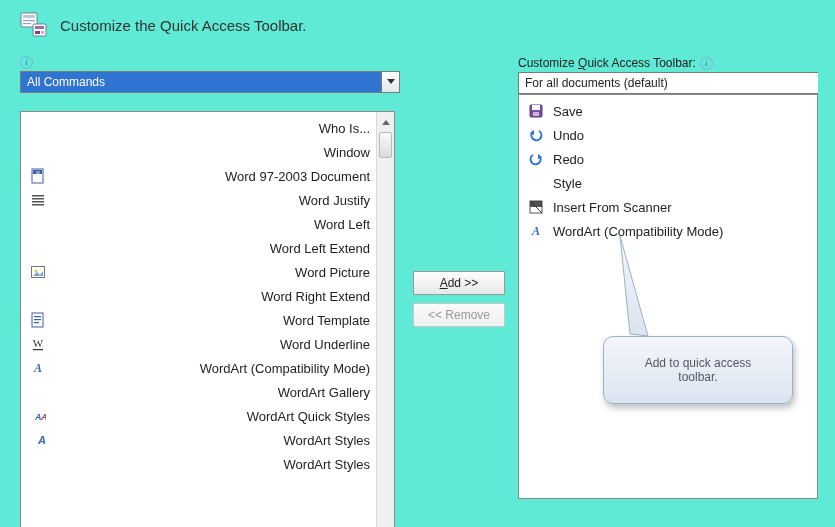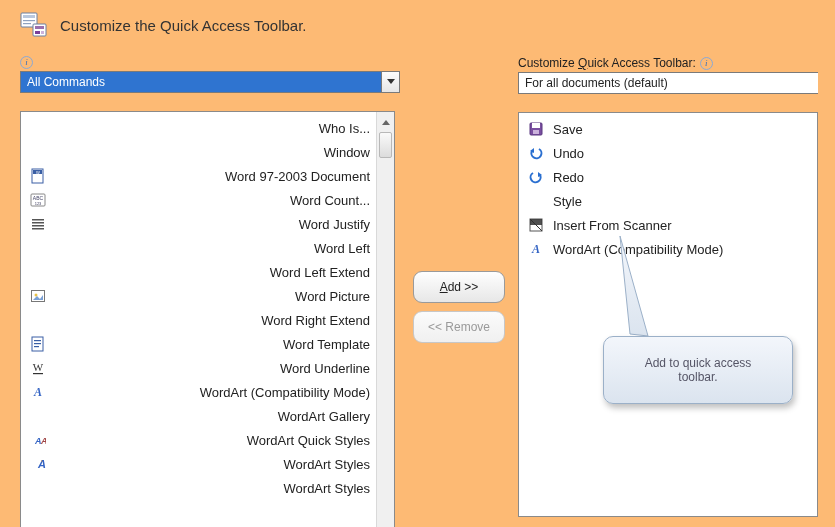--- a/index.html
+++ b/index.html
@@ -8,21 +8,21 @@
     font-family: "Segoe UI", Tahoma, sans-serif;
     font-size: 12px;
     color: #222;
     background: #fff;
   }
   .page {
     width: 835px;
     height: 527px;
     position: relative;
     padding: 12px 0 0 20px;
-    background: #fdba74;
+    background: #5eead4;
   }
   .header {
     display: flex;
     align-items: center;
     gap: 12px;
     margin-bottom: 18px;
   }
   .header .title {
     font-size: 15px;
     color: #333;
@@ -69,21 +69,20 @@
     margin-top: 18px;
     border: 1px solid #8a8a8a;
     height: 483px;
     width: 375px;
     overflow: hidden;
     position: relative;
     background: #fff;
     text-align: right;
   }
   .listbox-right {
-    margin-top: 18px;
     border: 1px solid #8a8a8a;
     height: 405px;
     width: 300px;
     background: #fff;
     padding: 4px 0;
   }
   .scroll {
     position: absolute; right: 0; top: 0; bottom: 0; width: 18px;
     background: #f0f0f0; border-left: 1px solid #d9d9d9;
     display: flex; flex-direction: column; justify-content: space-between;
@@ -104,22 +103,22 @@
   .items { padding: 4px 0; }
   .item {
     display: flex; align-items: center; gap: 8px;
     height: 24px; padding: 0 6px 0 8px;
     font-size: 13px;
   }
   .item .ic { width: 18px; height: 16px; display:flex; align-items:center; justify-content:center; flex-shrink:0;}
   .item .txt { flex: 1; white-space: nowrap; }
   .item .sub { width: 10px; color: #2a5fa0; font-size: 10px;}
   .btn {
-    min-width: 92px; height: 32px;
-    border: 1px solid #9a9a9a; border-radius: 9px;
+    min-width: 92px; height: 24px;
+    border: 1px solid #9a9a9a; border-radius: 1px;
     background: linear-gradient(#fefefe,#e7e7e7);
     font-size: 12px; color: #222;
     display:flex; align-items:center; justify-content:center;
     cursor: default;
   }
   .btn.disabled { color: #9a9a9a; border-color:#c7c7c7; background: linear-gradient(#fbfbfb,#f0f0f0);}
   .callout {
     position: absolute;
     left: 85px; top: 280px;
     width: 190px; height: 68px;
@@ -186,31 +185,20 @@
             </div>
             <div class="item">
               <span class="ic">
                 <svg width="16" height="16" viewBox="0 0 16 16">
                   <rect x="2" y="1" width="11" height="14" fill="#fff" stroke="#3a5fa5"></rect>
                   <rect x="3" y="2" width="9" height="4" fill="#3a5fa5"></rect>
                   <text x="8" y="6" font-size="4" fill="#fff" text-anchor="middle">W</text>
                 </svg>
               </span>
               <span class="txt">Word 97-2003 Document</span>
-              <span class="sub"></span>
-            </div>
-            <div class="item">
-              <span class="ic">
-                <svg width="16" height="16" viewBox="0 0 16 16">
-                  <rect x="1" y="2" width="14" height="12" rx="1" fill="#fff" stroke="#888"></rect>
-                  <text x="8" y="8" font-size="5" text-anchor="middle" fill="#446">ABC</text>
-                  <text x="8" y="13" font-size="4" text-anchor="middle" fill="#446">123</text>
-                </svg>
-              </span>
-              <span class="txt">Word Count...</span>
               <span class="sub"></span>
             </div>
             <div class="item">
               <span class="ic">
                 <svg width="16" height="16" viewBox="0 0 16 16">
                   <rect x="2" y="3" width="12" height="1.5" fill="#555"></rect>
                   <rect x="2" y="6" width="12" height="1.5" fill="#555"></rect>
                   <rect x="2" y="9" width="12" height="1.5" fill="#555"></rect>
                   <rect x="2" y="12" width="12" height="1.5" fill="#555"></rect>
                 </svg>

